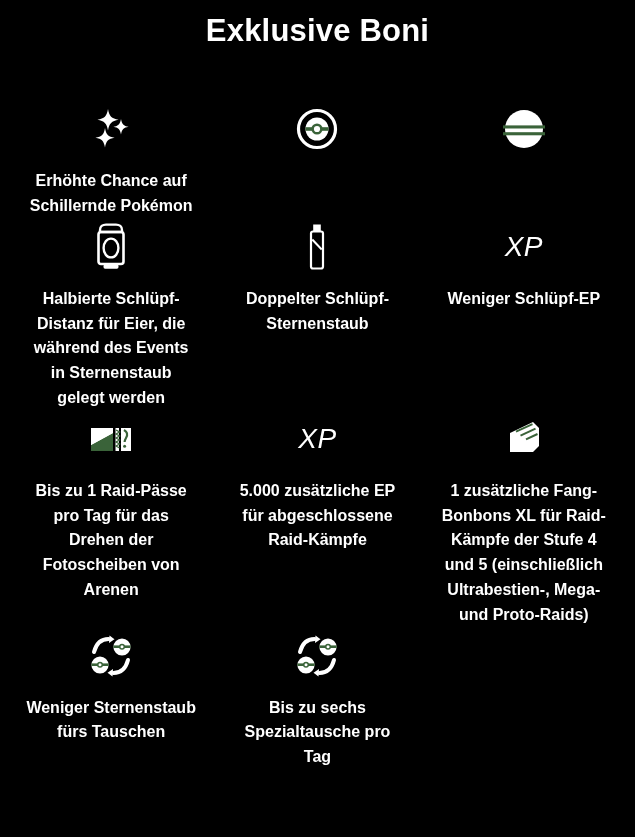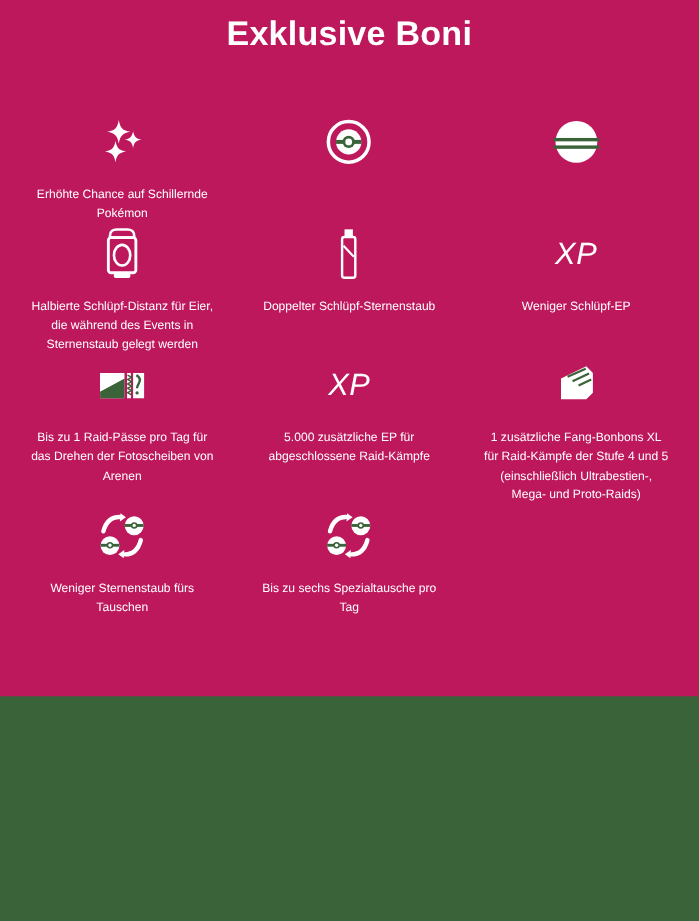--- a/index.html
+++ b/index.html
@@ -4,22 +4,22 @@
 <style>
   * { margin:0; padding:0; box-sizing:border-box; }
   html, body {
     width:635px; height:837px;
     background:#3a6339;
     font-family:"Liberation Sans", sans-serif;
     overflow:hidden;
   }
   #page {
     position:relative;
-    width:635px; height:633px;
-    background:#be185d;
+    width:635px; height:837px;
+    background:#000000;
   }
   .page-title {
     text-align:center;
     color:#ffffff;
     font-size:31px;
     font-weight:bold;
     letter-spacing:0.2px;
     padding-top:12px;
     line-height:1.2;
   }
@@ -49,22 +49,22 @@
   .icon-wrap svg { display:block; }
   .xp-icon {
     color:#ffffff;
     font-size:28px;
     font-weight:normal;
     letter-spacing:0.5px;
     line-height:1;
   }
   .caption {
     color:#ffffff;
-    font-size:11px;
-    font-weight:normal;
+    font-size:16px;
+    font-weight:bold;
     line-height:1.55;
     text-align:center;
     max-width:170px;
   }
 </style>
 </head>
 <body>
 
 <div id="page">
 

